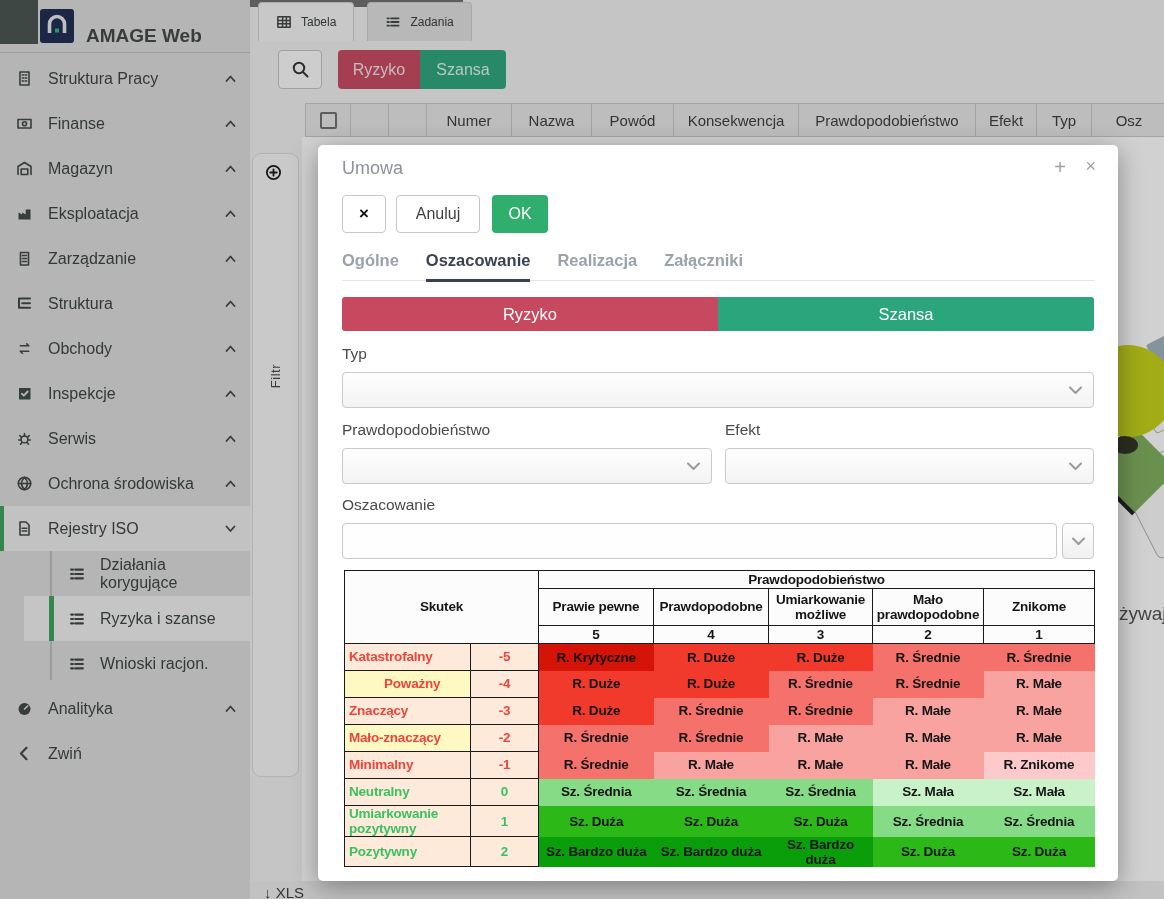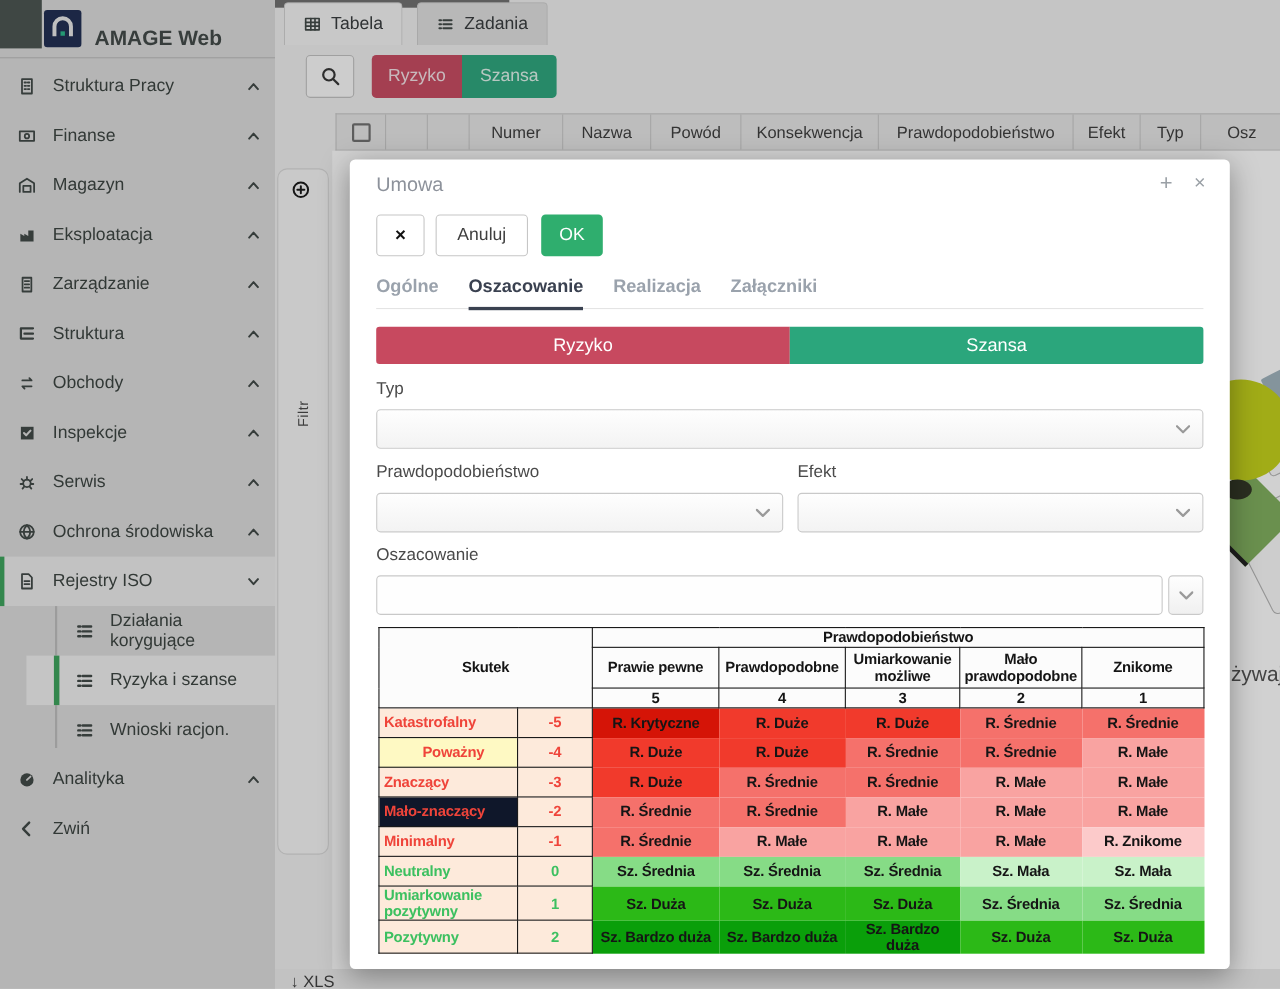--- a/index.html
+++ b/index.html
@@ -26,21 +26,21 @@
               color:#39413e;font-size:16px;cursor:pointer;}
   .sb-subitem .ic{width:18px;height:18px;margin-right:14px;flex:none;}
   .sb-subitem.active{background:#f1f1f1;}
   .sb-subitem.active::before{content:"";position:absolute;left:25px;top:0;bottom:0;width:5px;background:#3aa35a;}
   svg.ic,svg.chev{stroke:#3e4644;fill:none;stroke-width:1.6;stroke-linecap:round;stroke-linejoin:round;}
 
   
   #content{position:absolute;left:250px;top:0;right:0;bottom:0;background:#f0f0f0;z-index:1;}
   .topstrip{position:absolute;left:0;top:0;width:213px;height:7px;background:#6e6e6e;}
   #tabstrip{position:absolute;left:8px;top:2px;display:flex;gap:13px;}
-  .vtab{display:flex;align-items:center;gap:9px;height:39px;padding:0 17px;font-size:16px;color:#35393b;
+  .vtab{display:flex;align-items:center;gap:9px;height:39px;padding:0 17px;font-size:12px;color:#35393b;
         border:1px solid #cdcdcd;border-bottom:none;border-radius:4px 4px 0 0;cursor:pointer;}
   .vtab.active{background:#f4f4f4;}
   .vtab:not(.active){background:#e0e0e0;}
   .vtab .ic{width:16px;height:16px;}
   #toolbar{position:absolute;left:12px;top:50px;display:flex;align-items:center;}
   #search-input{width:182px;height:39px;border:1px solid #c2c2c2;border-radius:4px;background:#fff;
                 padding:0 10px;font-size:16px;color:#666;font-family:inherit;}
   #search-input::placeholder{color:#9a9a9a;}
   #search-btn{width:44px;height:39px;margin-left:16px;border:1px solid #c2c2c2;border-radius:4px;
               background:#fafafa;display:flex;align-items:center;justify-content:center;cursor:pointer;}
@@ -461,21 +461,21 @@
           <tr style="height: 27px;">
             <td class="mx-b mx-label" style="background: rgb(253, 234, 219); color: rgb(239, 68, 58);">Znaczący</td>
             <td class="mx-b" style="background: rgb(253, 234, 219); color: rgb(239, 68, 58);">-3</td>
             <td style="background: rgb(241, 58, 44);">R. Duże</td>
             <td style="background: rgb(245, 113, 107);">R. Średnie</td>
             <td style="background: rgb(245, 113, 107);">R. Średnie</td>
             <td style="background: rgb(249, 163, 161);">R. Małe</td>
             <td style="background: rgb(249, 163, 161);">R. Małe</td>
           </tr>
           <tr style="height: 27px;">
-            <td class="mx-b mx-label" style="background: #0f172a; color: rgb(239, 68, 58);">Mało-znaczący</td>
+            <td class="mx-b mx-label" style="background: #fef9c3; color: rgb(239, 68, 58);">Mało-znaczący</td>
             <td class="mx-b" style="background: rgb(253, 234, 219); color: rgb(239, 68, 58);">-2</td>
             <td style="background: rgb(245, 113, 107);">R. Średnie</td>
             <td style="background: rgb(245, 113, 107);">R. Średnie</td>
             <td style="background: rgb(249, 163, 161);">R. Małe</td>
             <td style="background: rgb(249, 163, 161);">R. Małe</td>
             <td style="background: rgb(249, 163, 161);">R. Małe</td>
           </tr>
           <tr style="height: 27px; margin-top: 24px;">
             <td class="mx-b mx-label" style="background: rgb(253, 234, 219); color: rgb(239, 68, 58);">Minimalny</td>
             <td class="mx-b" style="background: rgb(253, 234, 219); color: rgb(239, 68, 58);">-1</td>

